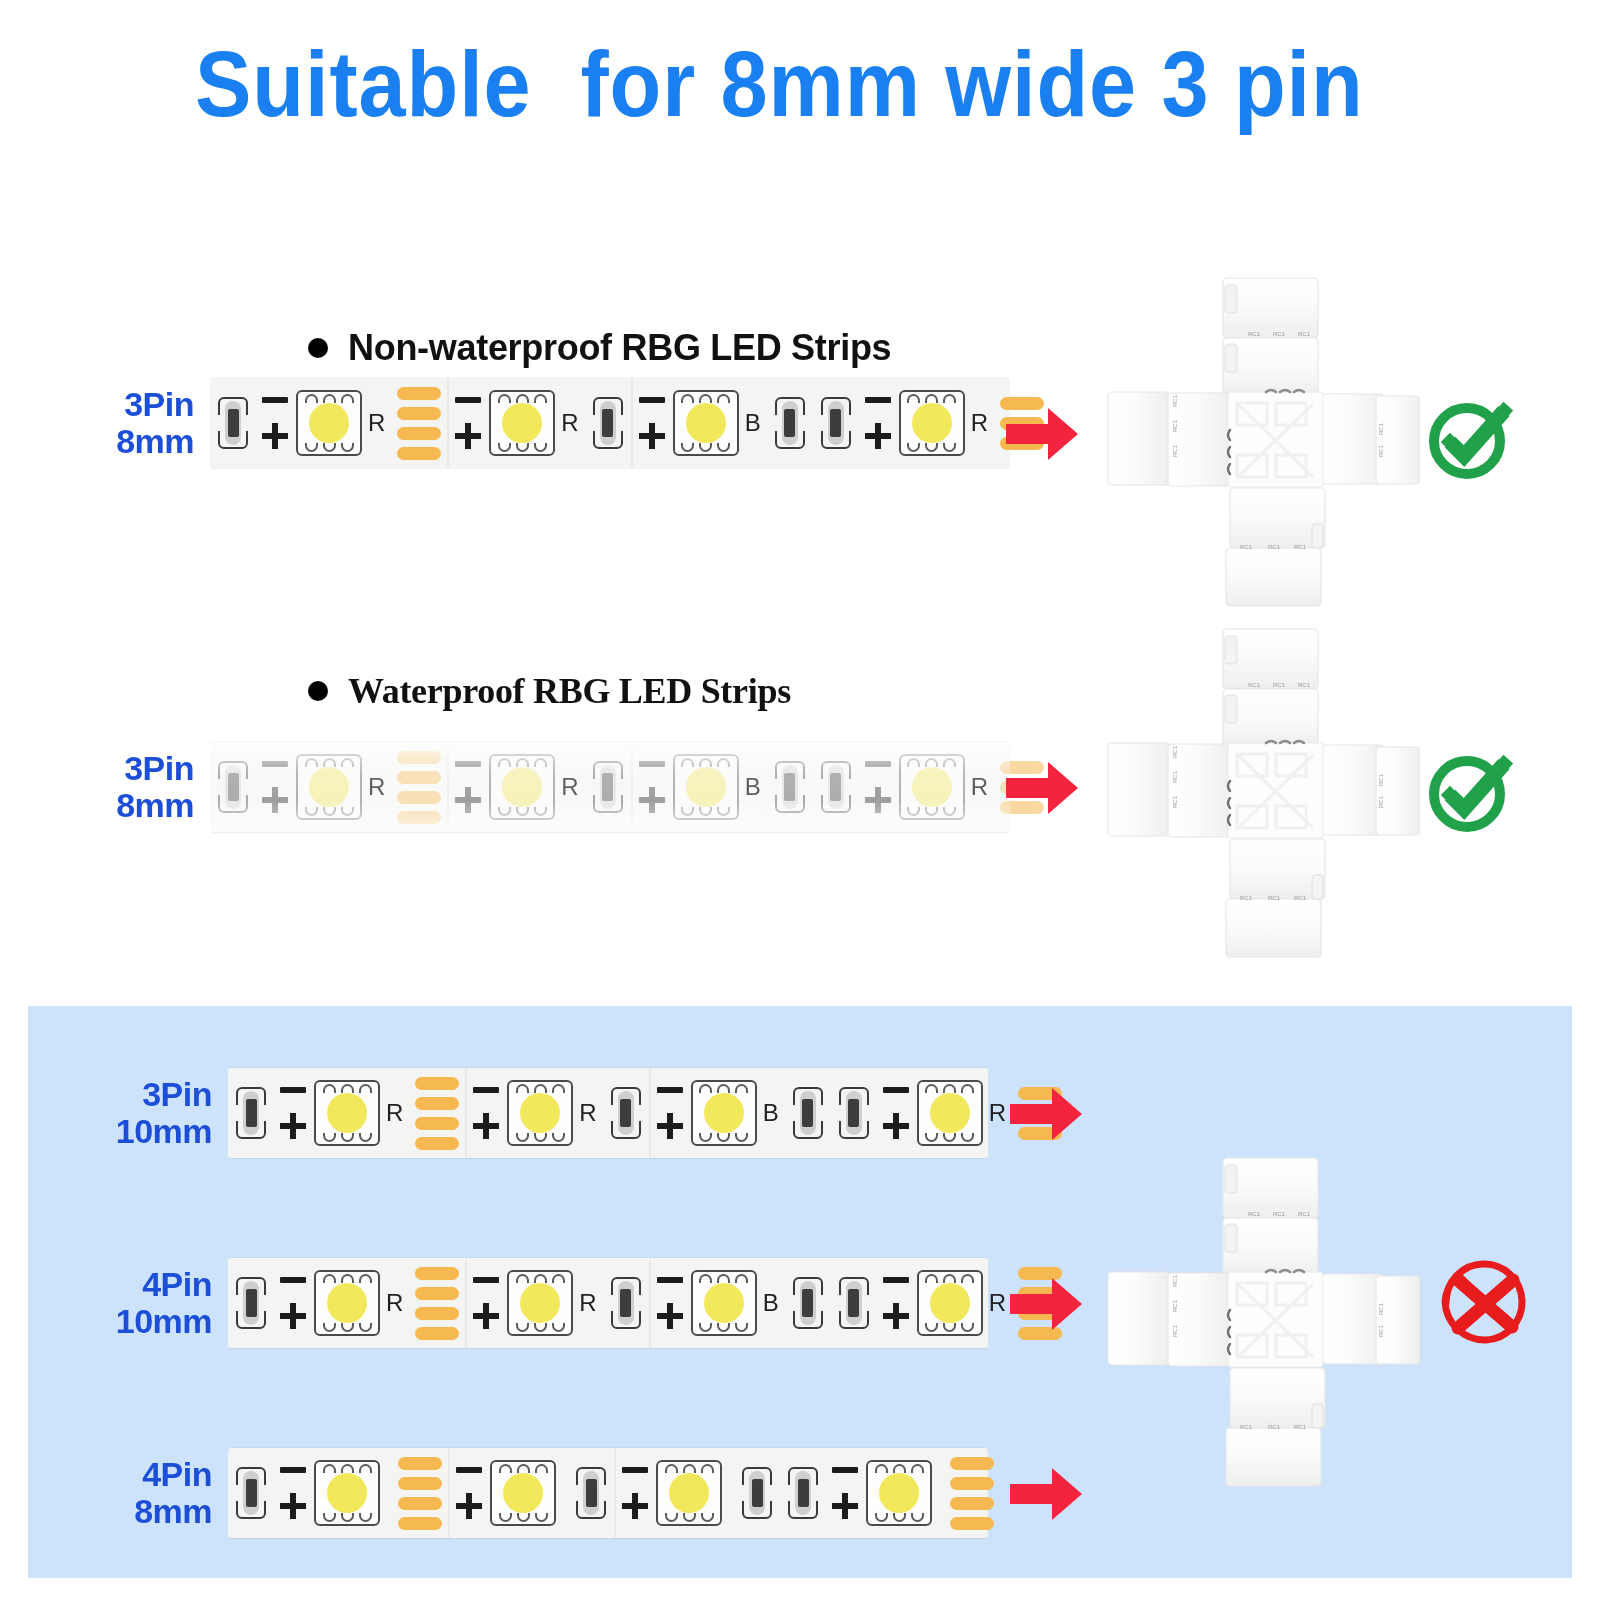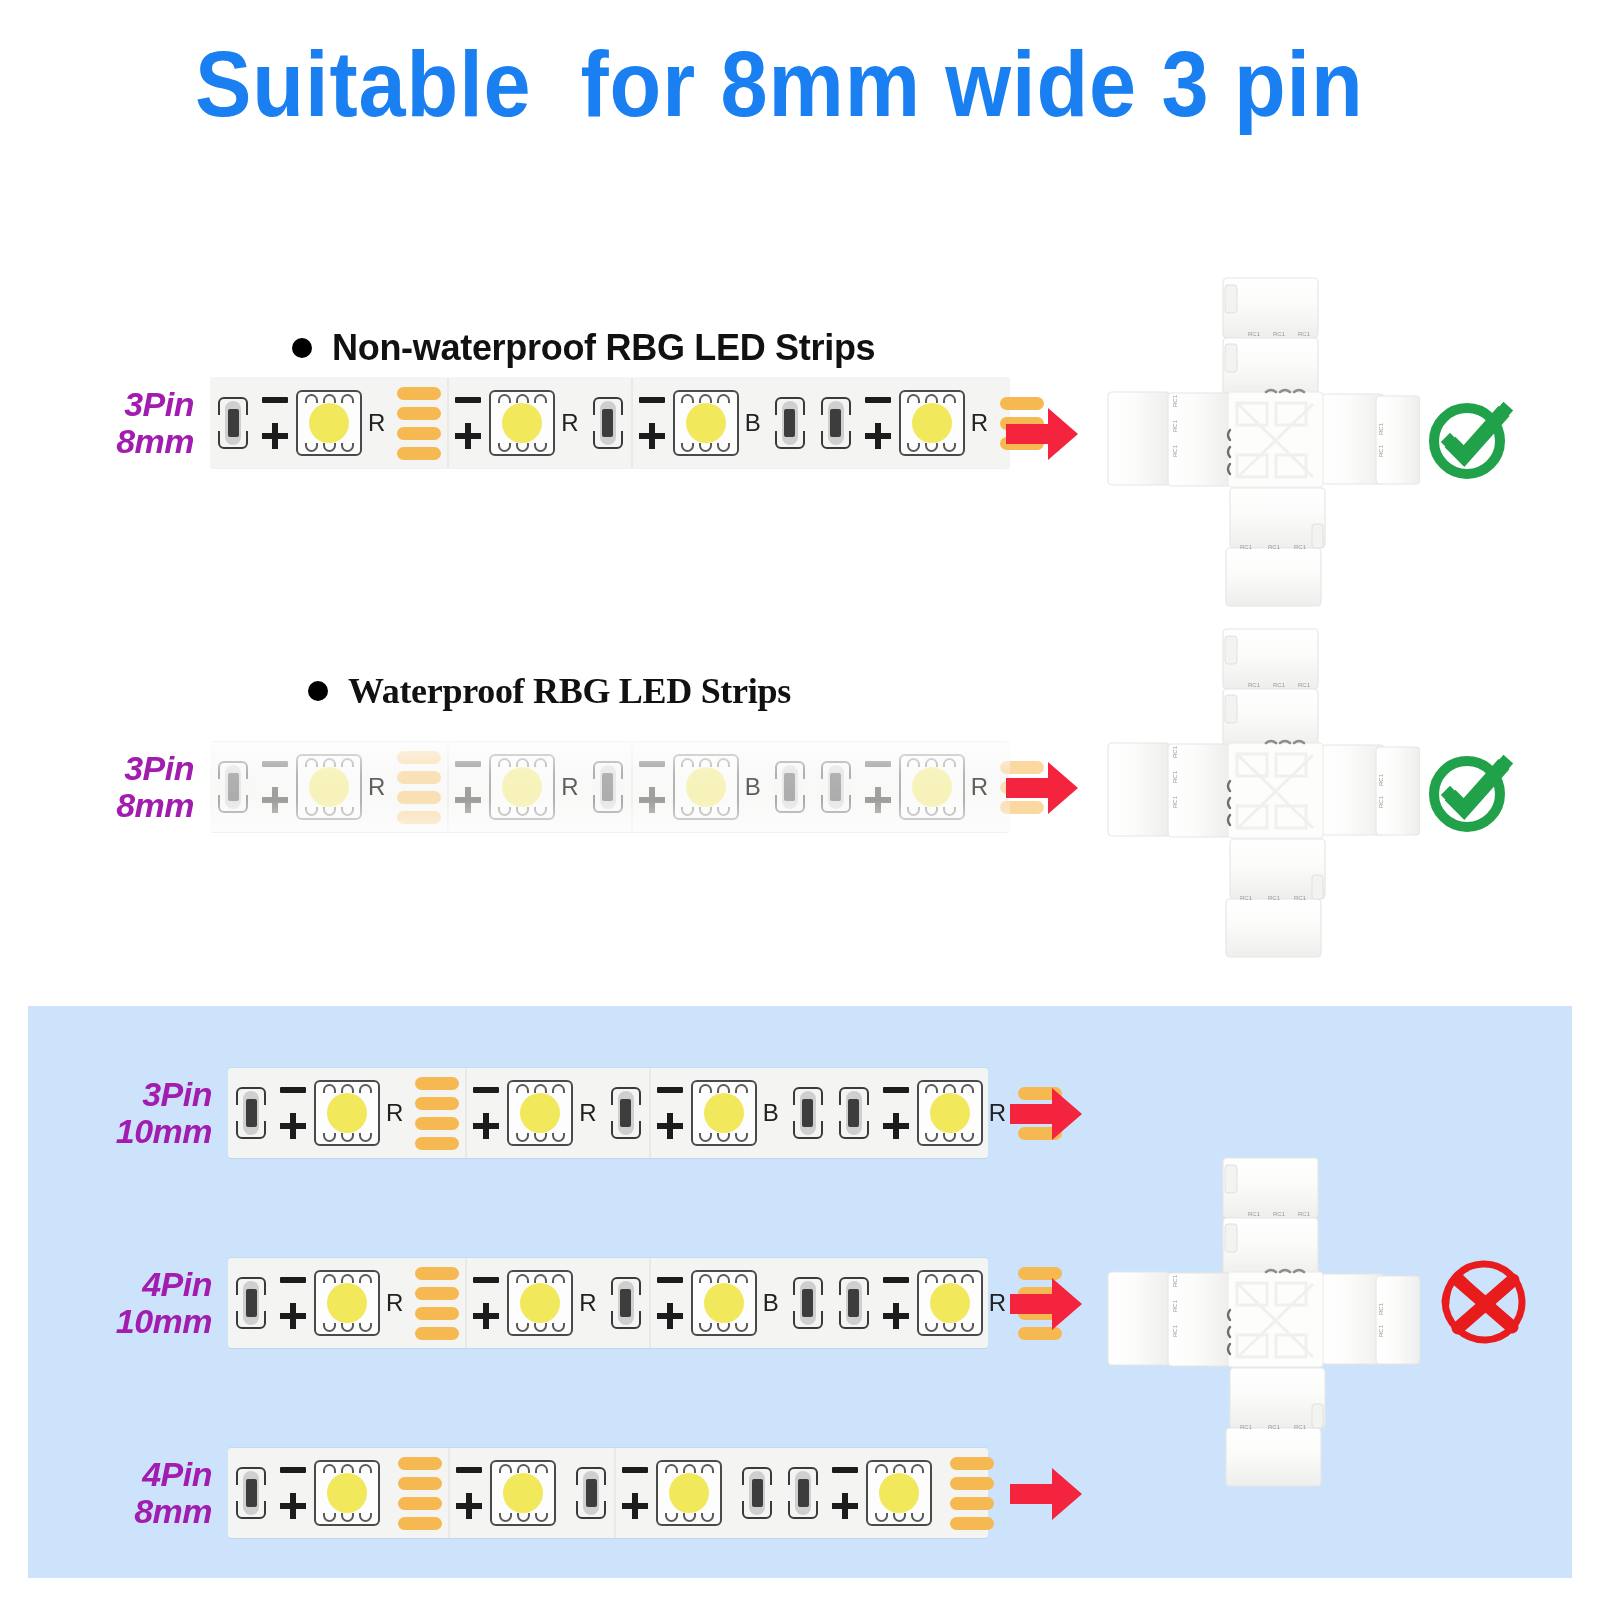--- a/index.html
+++ b/index.html
@@ -53,26 +53,25 @@
   }
 
   
   .row{position:absolute;display:flex;align-items:center;}
 
   .row-label{
     width:112px;
     text-align:right;
     font-size:34px;
     font-weight:700;
-    color:#a21caf;
+    color:#1d4ed8;
     line-height:1.08;
     white-space:pre-line;
     margin-right:16px;
     letter-spacing:-0.5px;
-    font-style:italic;
   }
 
   
   .strip{
     position:relative;
     height:90px;
     background:#f4f4f2;
     border-radius:3px;
     display:flex;
     align-items:center;
@@ -194,21 +193,21 @@
   .verdict{position:absolute;}
   .verdict svg{display:block;}
 </style>
 </head>
 <body>
 
 <div class="title">Suitable  for 8mm wide 3 pin</div>
 
 <div class="blue-panel"></div>
 
-<div class="sec-head" style="left:292px;top:327px;">
+<div class="sec-head" style="left:308px;top:327px;">
   <span class="bullet"></span>
   <span>Non-waterproof RBG LED Strips</span>
 </div>
 
 <div class="row" style="left:82px;top:378px;">
   <div class="row-label">3Pin
 8mm</div>
   <div class="strip" id="strip-nwp" style="width: 800px;">
       <div class="res">
         <span class="brk"></span>

